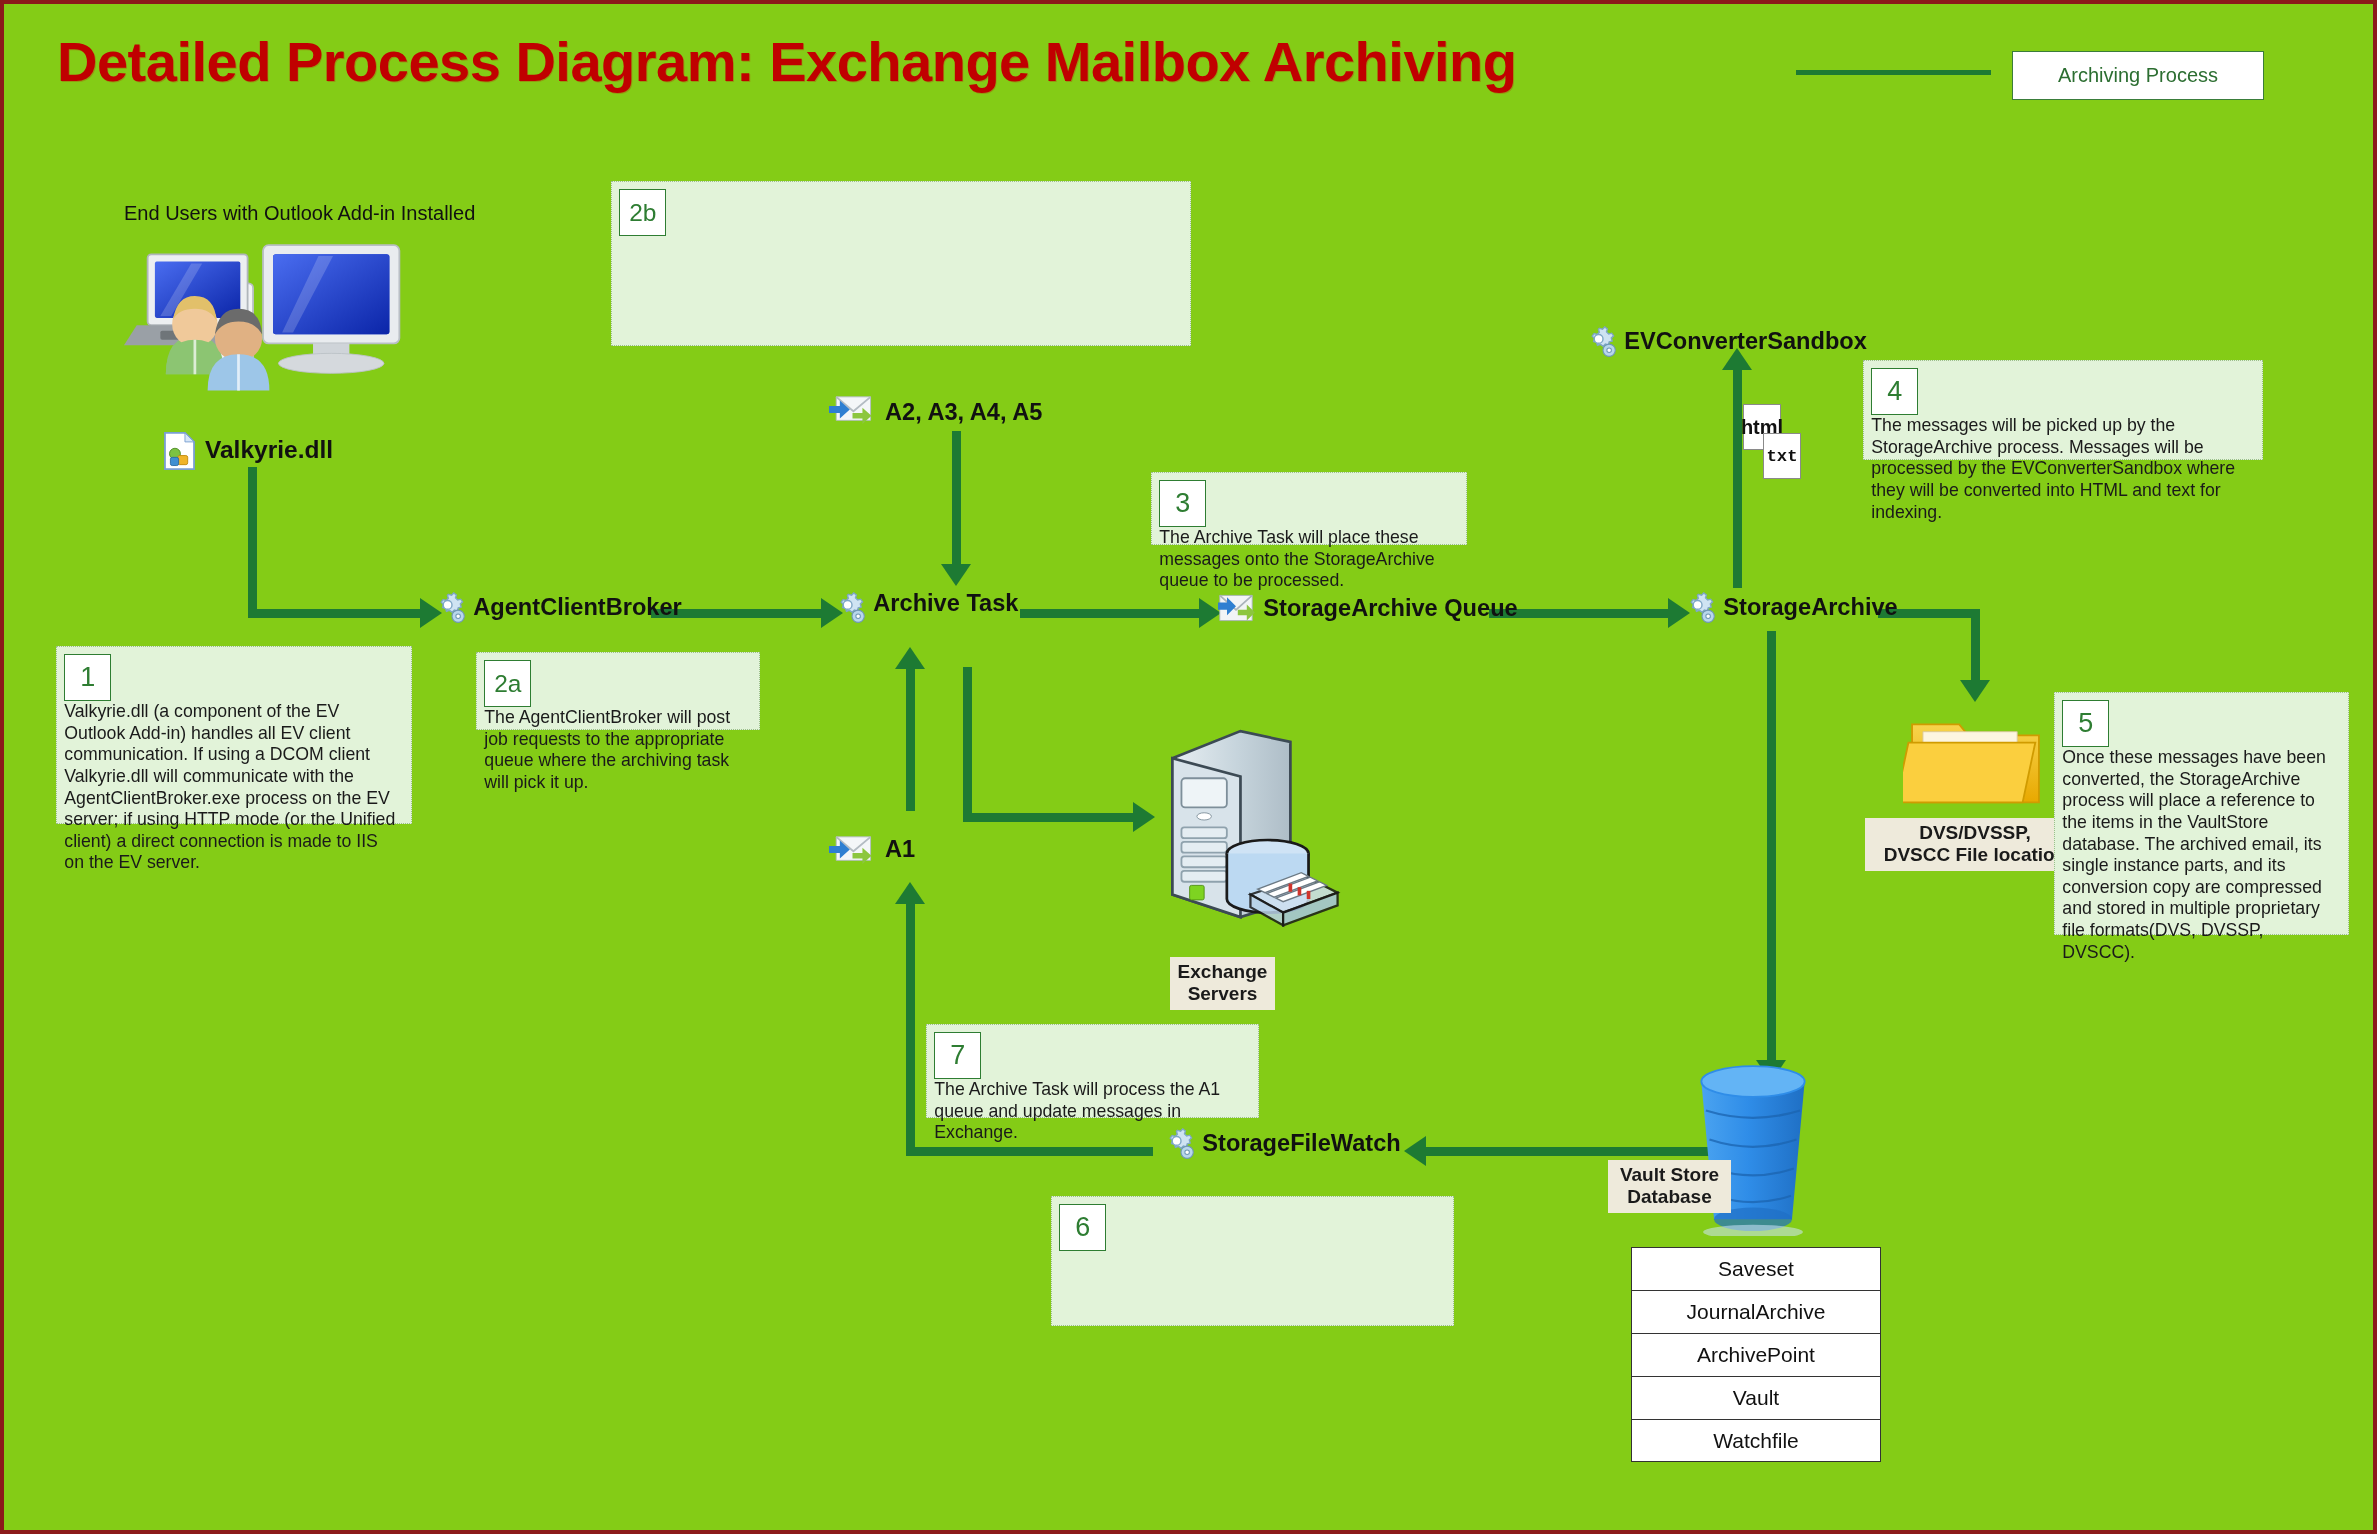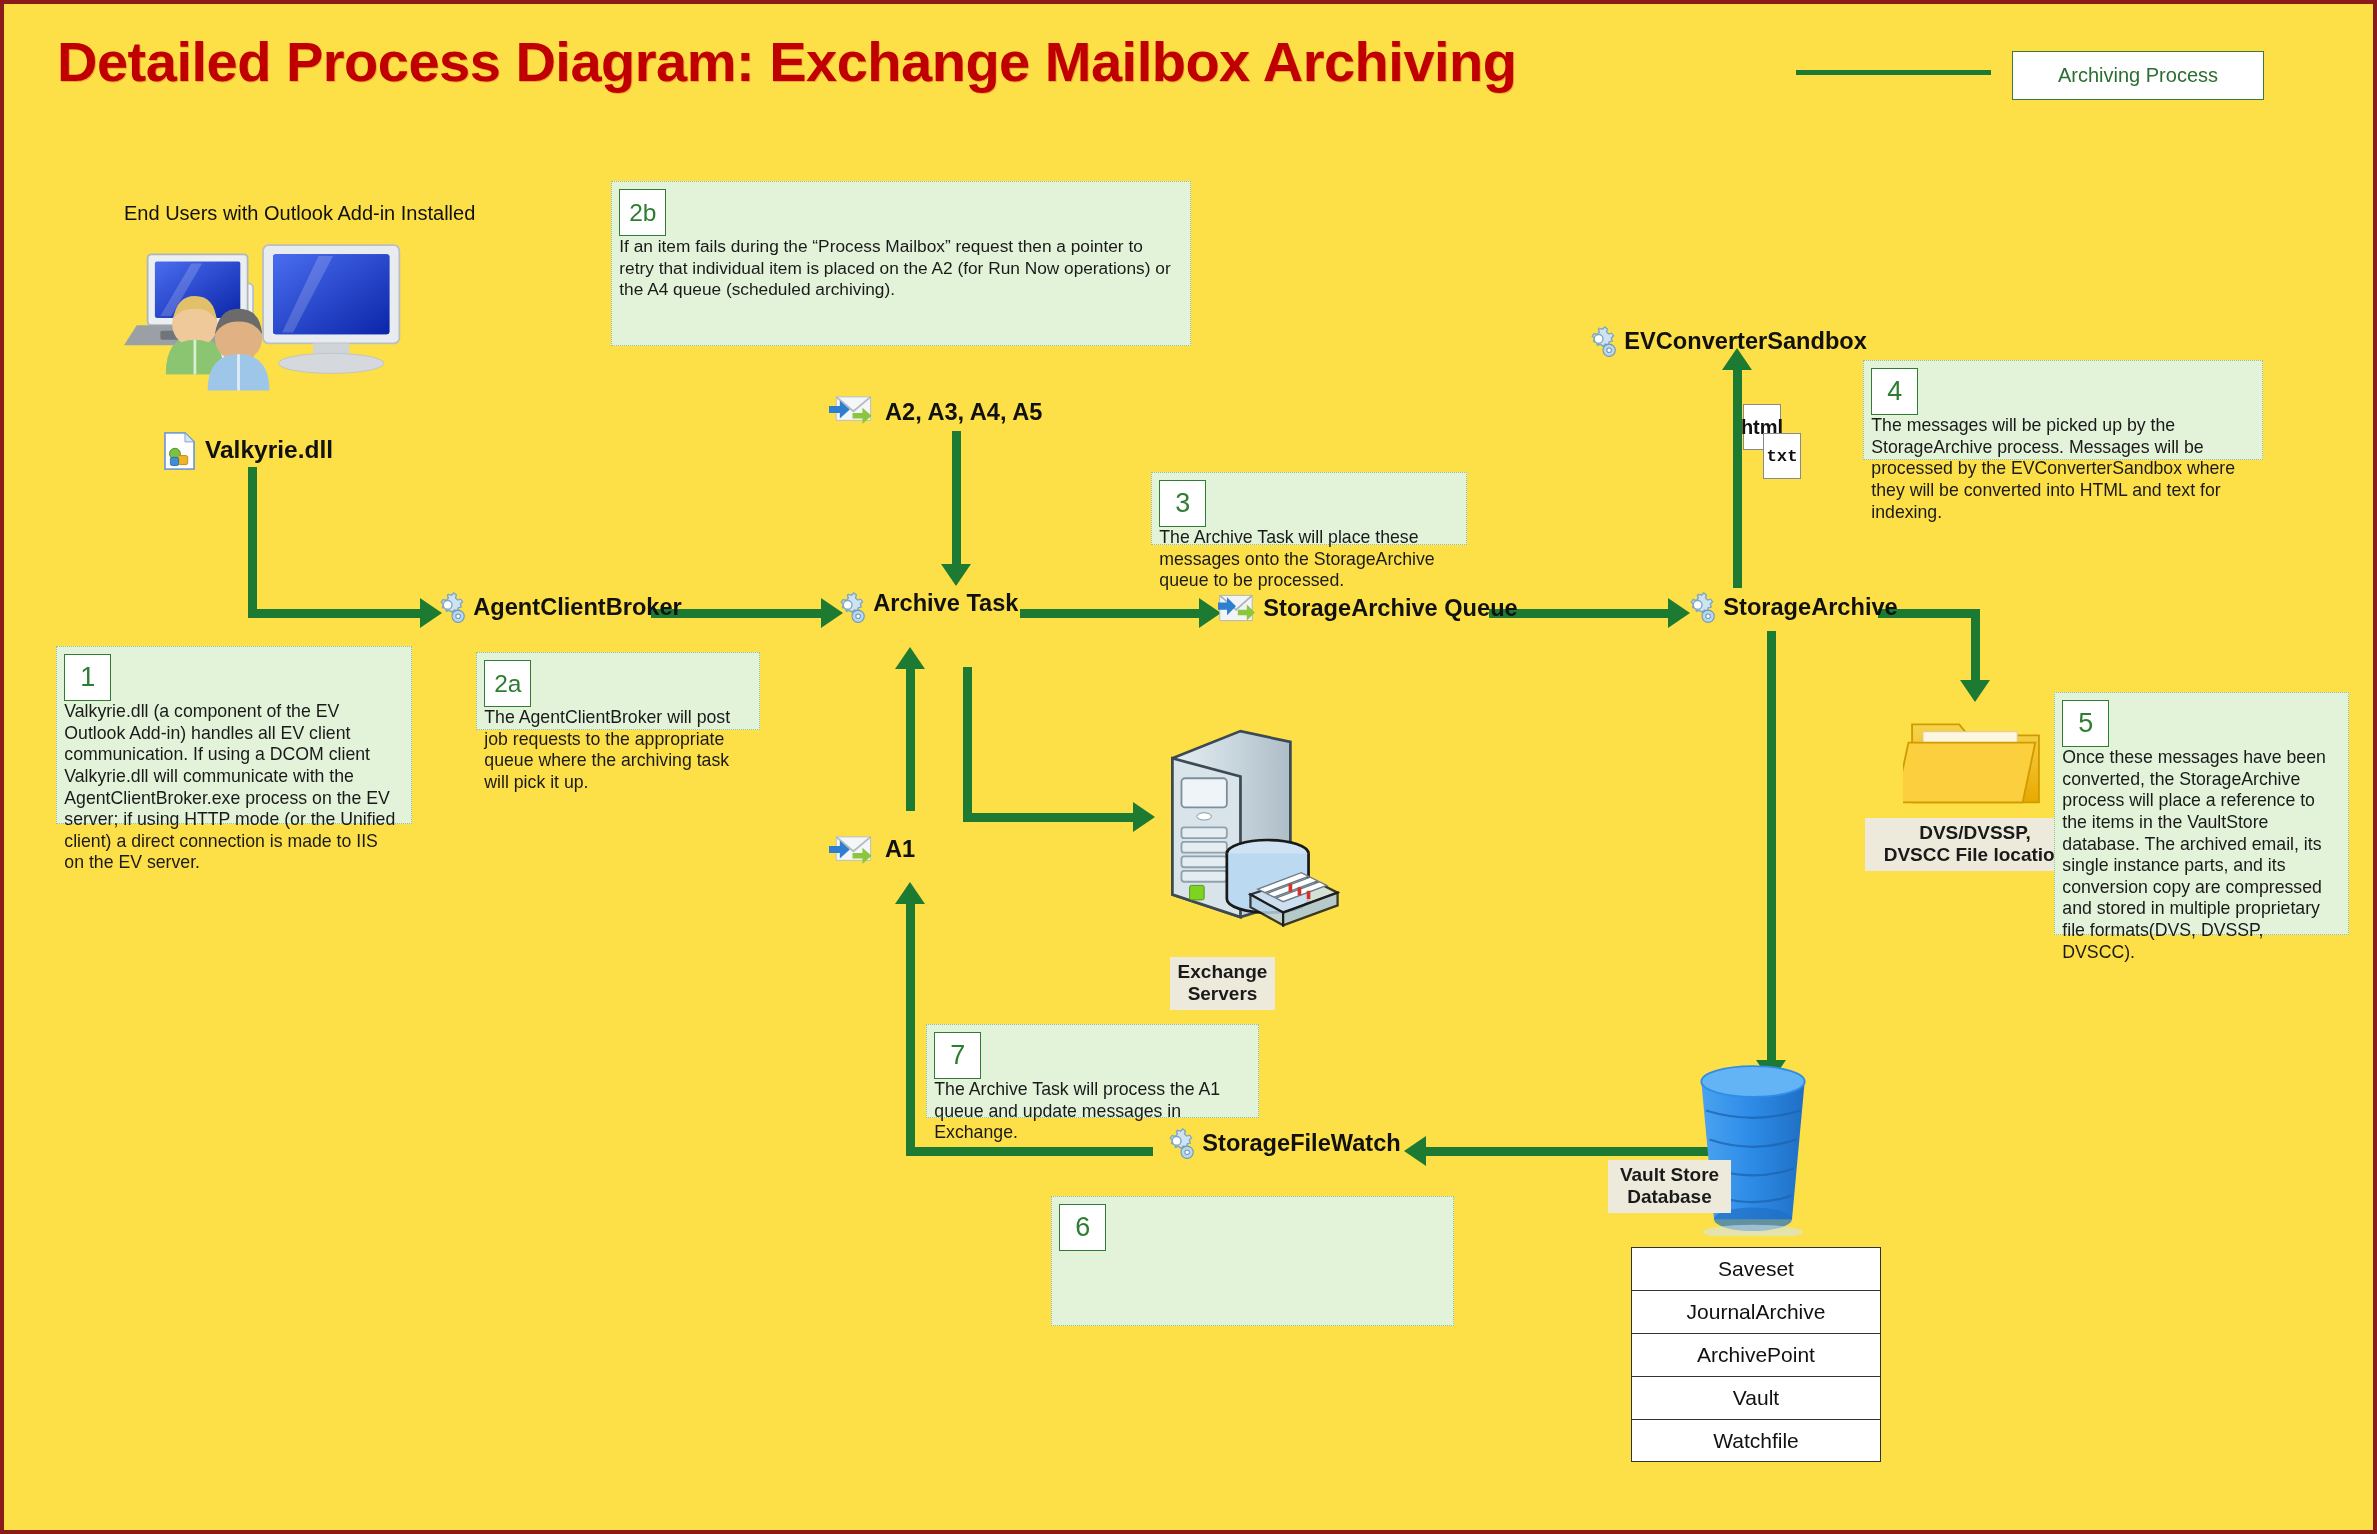--- a/index.html
+++ b/index.html
@@ -1,20 +1,20 @@
 <!DOCTYPE html>
 <html style="font-size:14.5px"><head>
 <meta charset="utf-8">
 <style>
   html,body{margin:0;padding:0;background:#ffffff;}
   body{font-family:"Liberation Sans", sans-serif;}
   #page{
     position:relative;
     width:2377px;height:1534px;
-    background:#fde047;
+    background:#84cc16;
     border:4.5px solid #8b1a1a;
     box-sizing:border-box;
     overflow:hidden;
     padding-left:22px;
   }
   .abs{position:absolute;}
 
   
   #title{
     left:53px;top:25.4px;
@@ -435,21 +435,20 @@
   </div>
 
   <div class="note abs" id="note-2a">
     <div class="num wide">2a</div>
     <div class="txt">The AgentClientBroker will post job requests to the appropriate queue where the archiving task will pick it up.</div>
   </div>
 
   <div class="note abs" id="note-2b">
     <div class="num wide">2b</div>
     <div class="txt">
-      <p>If an item fails during the “Process Mailbox” request then a pointer to retry that individual item is placed on the A2 (for Run Now operations) or the A4 queue (scheduled archiving).</p>
     </div>
   </div>
 
   <div class="note abs" id="note-3">
     <div class="num">3</div>
     <div class="txt">The Archive Task will place these messages onto the StorageArchive queue to be processed.</div>
   </div>
 
   <div class="note abs" id="note-4">
     <div class="num">4</div>

